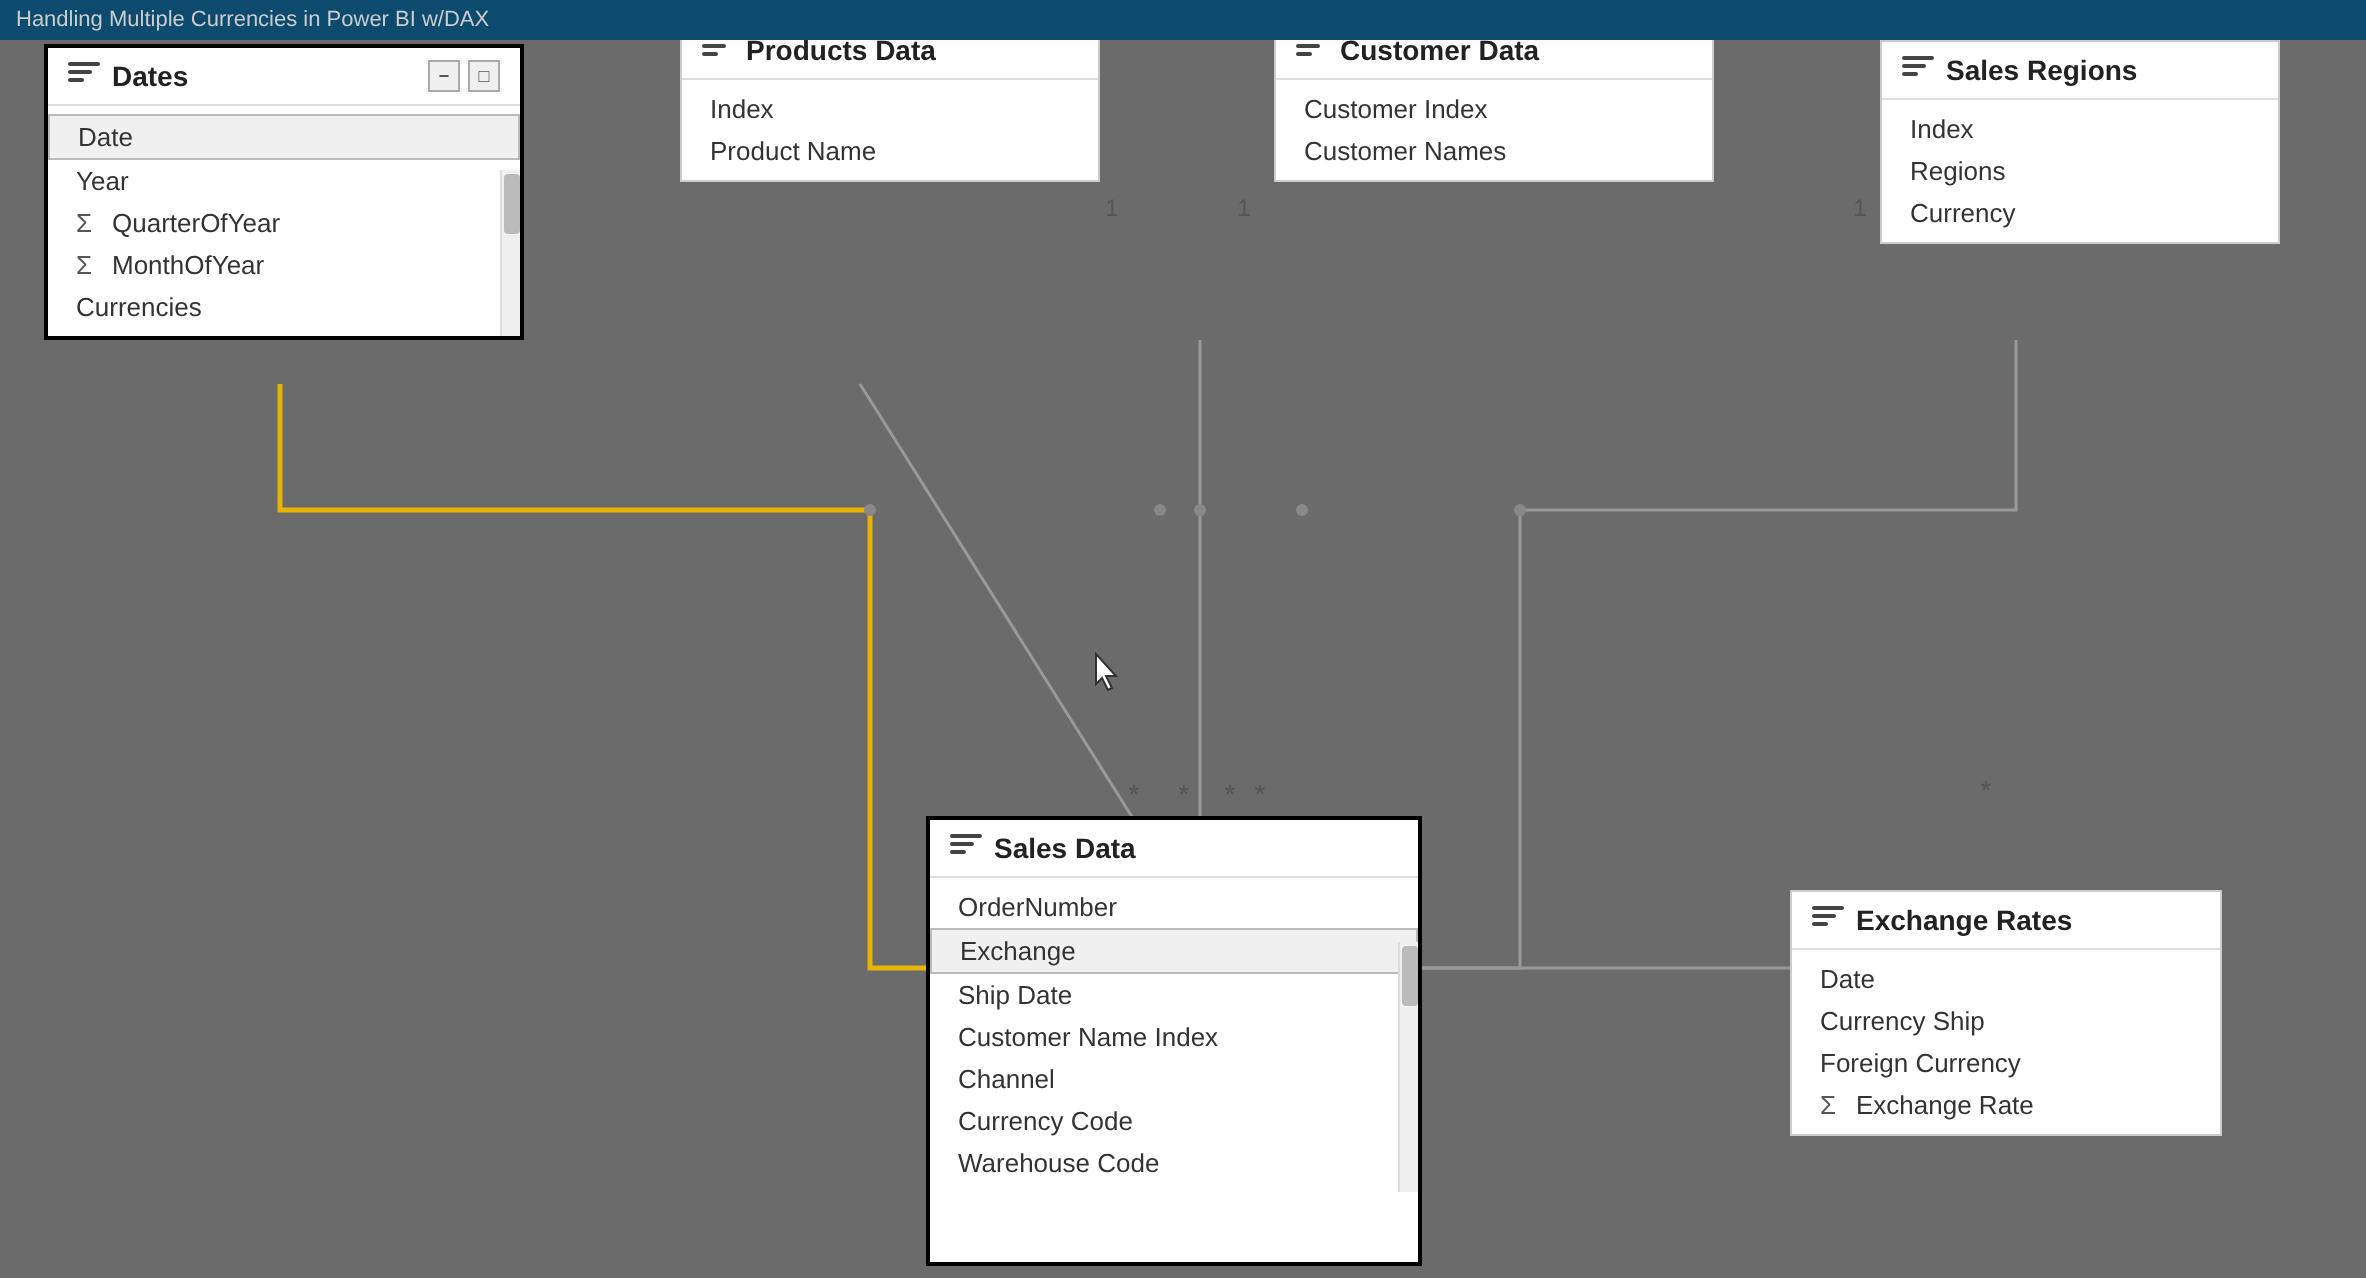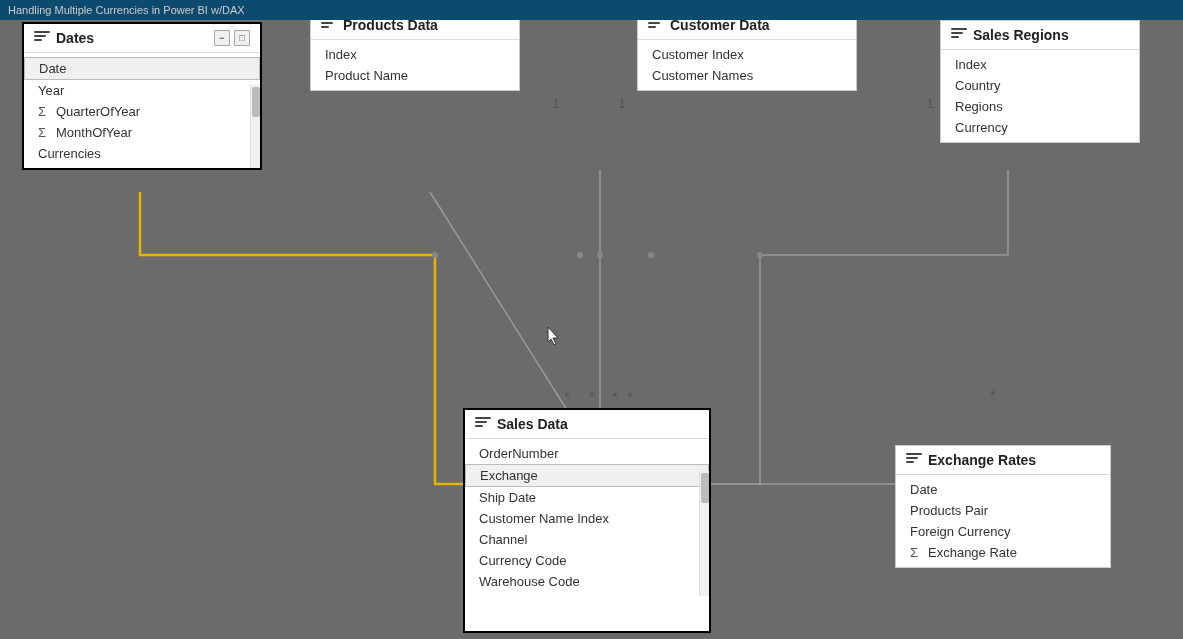--- a/index.html
+++ b/index.html
@@ -200,21 +200,21 @@
     </div>
     <div class="table-row">
       <span>Currencies</span>
     </div>
     <div class="scrollbar-area">
       <div class="scrollbar-thumb"></div>
     </div>
   </div>
 </div>
 
-<div class="table-card" style="left:310px; top:10px; width:210px;">
+<div class="table-card" style="left:340px; top:10px; width:210px;">
   <div class="table-header">
     <div class="table-header-icon">
       <span></span>
         <span></span>
         <span></span>
     </div>
     <span>Products Data</span>
   </div>
   <div class="table-body">
     <div class="table-row">
@@ -250,23 +250,20 @@
     <div class="table-header-icon">
       <span></span>
         <span></span>
         <span></span>
     </div>
     <span>Sales Regions</span>
   </div>
   <div class="table-body">
     <div class="table-row">
       <span>Index</span>
-    </div>
-    <div class="table-row">
-      <span>Country</span>
     </div>
     <div class="table-row">
       <span>Regions</span>
     </div>
     <div class="table-row">
       <span>Currency</span>
     </div>
   </div>
 </div>
 
@@ -314,21 +311,21 @@
         <span></span>
         <span></span>
     </div>
     <span>Exchange Rates</span>
   </div>
   <div class="table-body">
     <div class="table-row">
       <span>Date</span>
     </div>
     <div class="table-row">
-      <span>Products Pair</span>
+      <span>Currency Ship</span>
     </div>
     <div class="table-row">
       <span>Foreign Currency</span>
     </div>
     <div class="table-row">
       <span class="sigma-icon">Σ</span>
       <span>Exchange Rate</span>
     </div>
   </div>
 </div>

